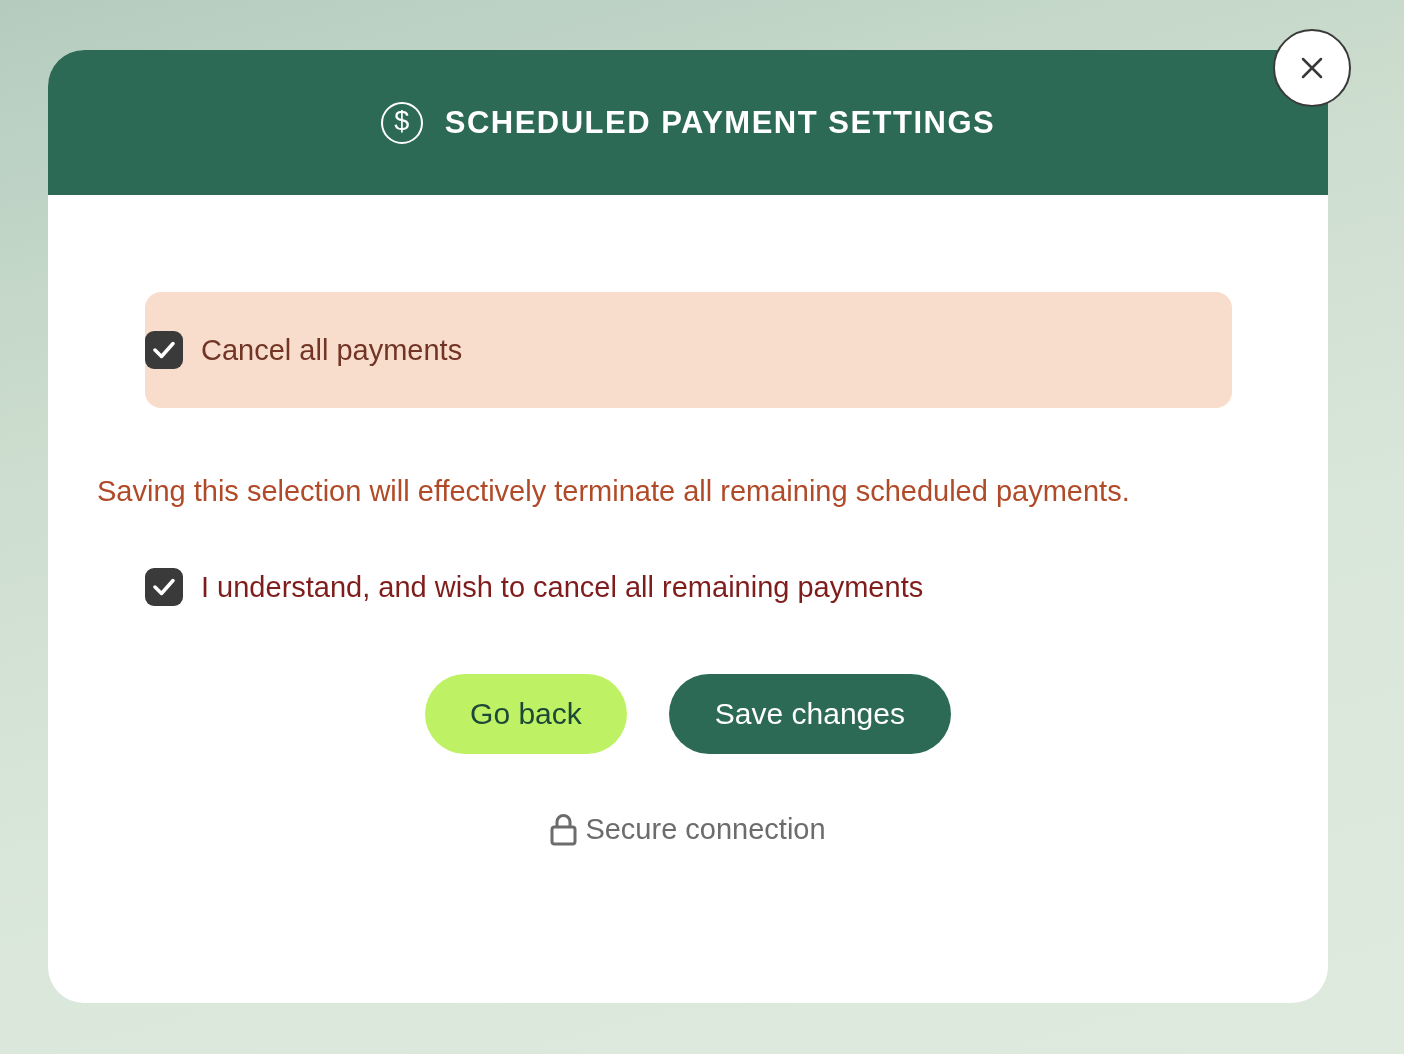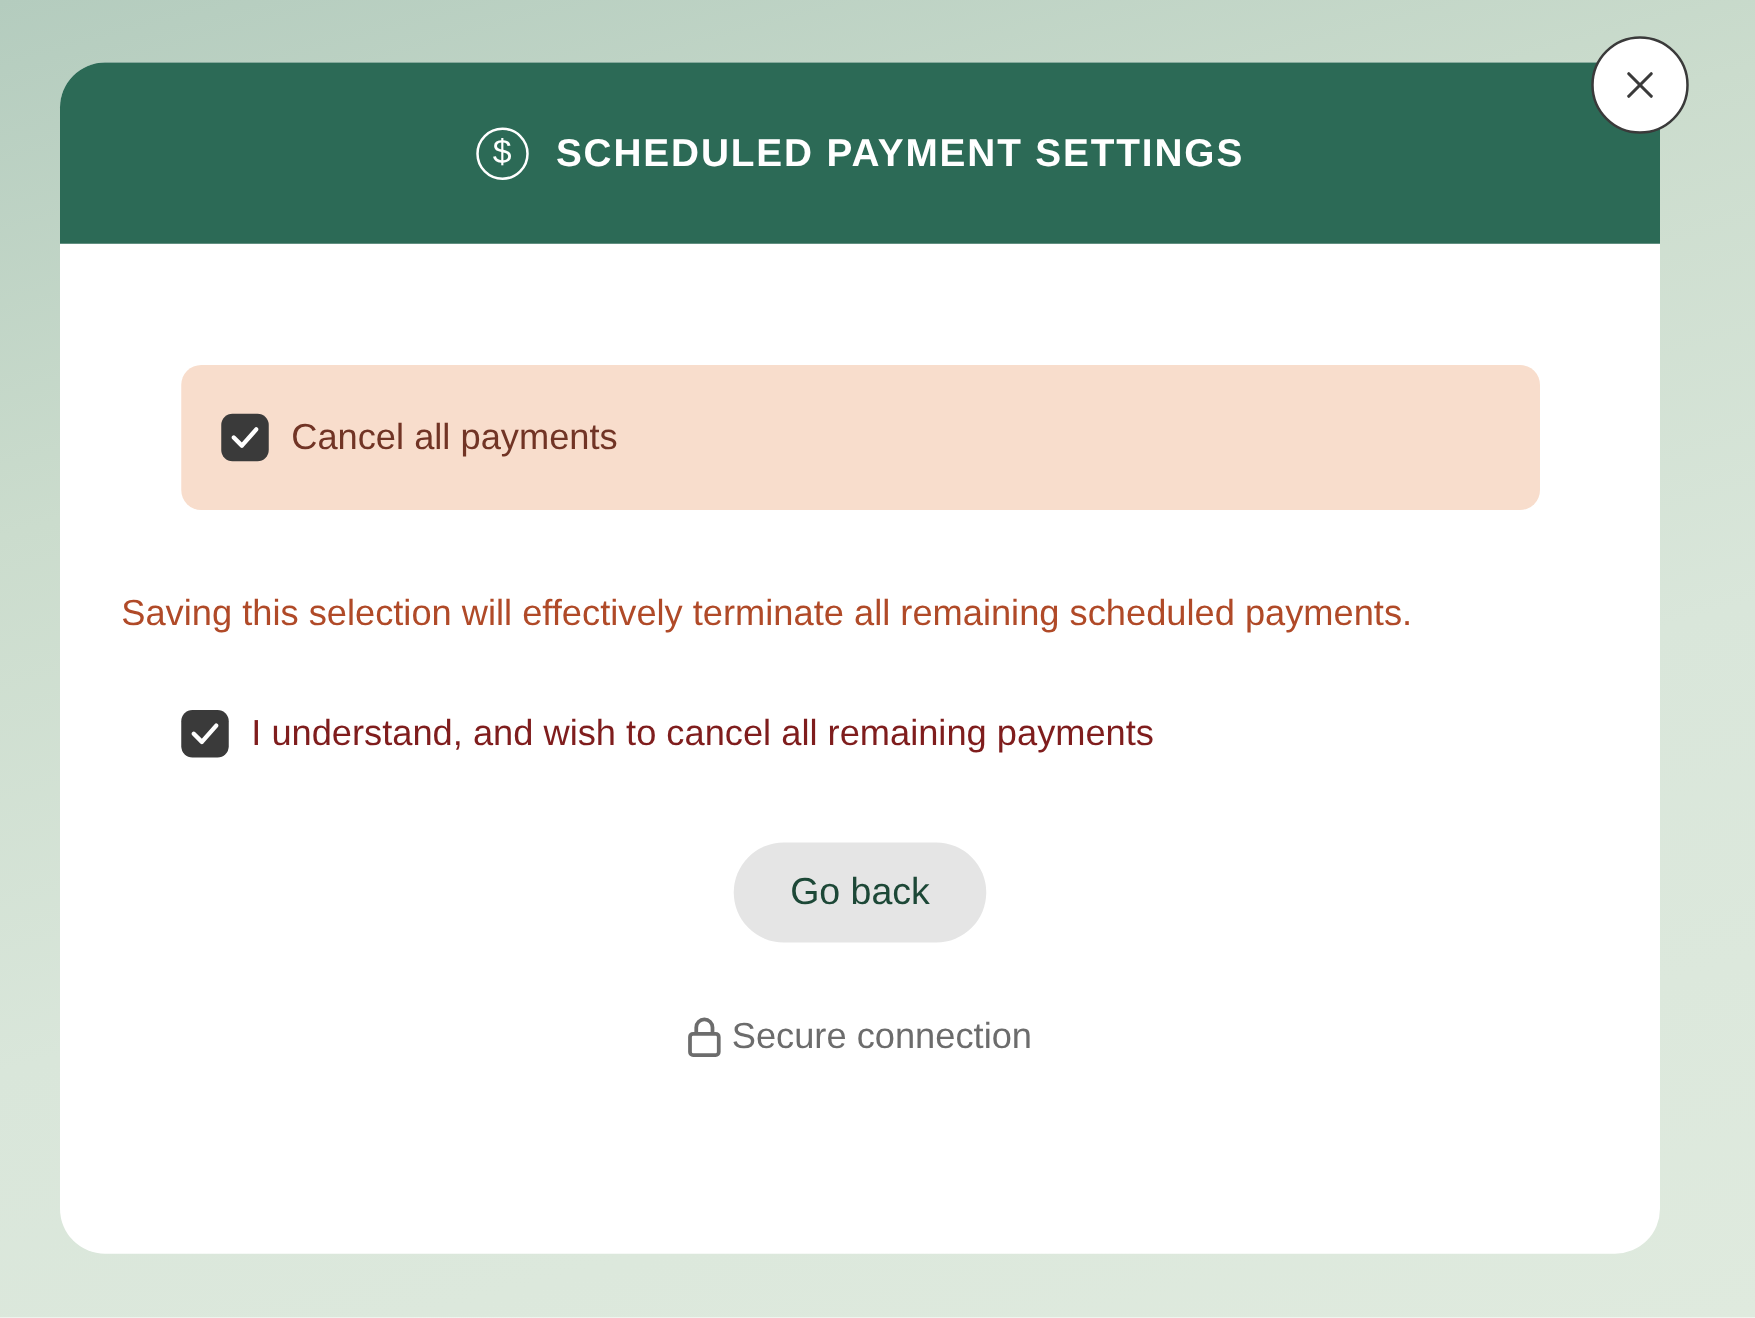--- a/index.html
+++ b/index.html
@@ -67,21 +67,20 @@
     cursor: pointer;
     z-index: 5;
   }
   .banner {
     margin: 97px 96px 0 97px;
     height: 116px;
     background: #f8ddcc;
     border-radius: 16px;
     display: flex;
     align-items: center;
-    padding-left: 32px;
     gap: 18px;
   }
   .checkbox {
     width: 38px;
     height: 38px;
     background: #3a3a3a;
     border-radius: 9px;
     display: flex;
     align-items: center;
     justify-content: center;
@@ -123,21 +122,21 @@
     border: none;
     border-radius: 40px;
     font-family: "Liberation Sans", "DejaVu Sans", sans-serif;
     font-size: 30px;
     cursor: pointer;
     display: flex;
     align-items: center;
     justify-content: center;
   }
   .btn-secondary {
-    background: #e5e5e5;
+    background: #bef264;
     color: #1d4837;
     padding: 0 45px;
     min-width: 185px;
   }
   .btn-primary {
     background: #2c6a55;
     color: #ffffff;
     padding: 0 46px;
     min-width: 270px;
   }
@@ -179,20 +178,21 @@
       <span class="checkbox">
         <svg width="22" height="18" viewBox="0 0 22 18" fill="none">
           <polyline points="2,9 8.5,15.5 20,2.5" stroke="#ffffff" stroke-width="3.5" stroke-linecap="round" stroke-linejoin="round"></polyline>
         </svg>
       </span>
       <span class="confirm-label">I understand, and wish to cancel all remaining payments</span>
     </div>
 
     <div class="button-row">
       <button class="btn btn-secondary">Go back</button>
+      <button class="btn btn-primary">Save changes</button>
     </div>
 
     <div class="footer">
       <svg class="lock-icon" width="27" height="34" viewBox="0 0 27 34" fill="none">
         <rect x="2" y="14" width="23" height="17" rx="2.5" stroke="#6c6c6c" stroke-width="3"></rect>
         <path d="M 7 14 V 9 a 6.5 6.5 0 0 1 13 0 V 14" stroke="#6c6c6c" stroke-width="3" fill="none"></path>
       </svg>
       <span>Secure connection</span>
     </div>
 

